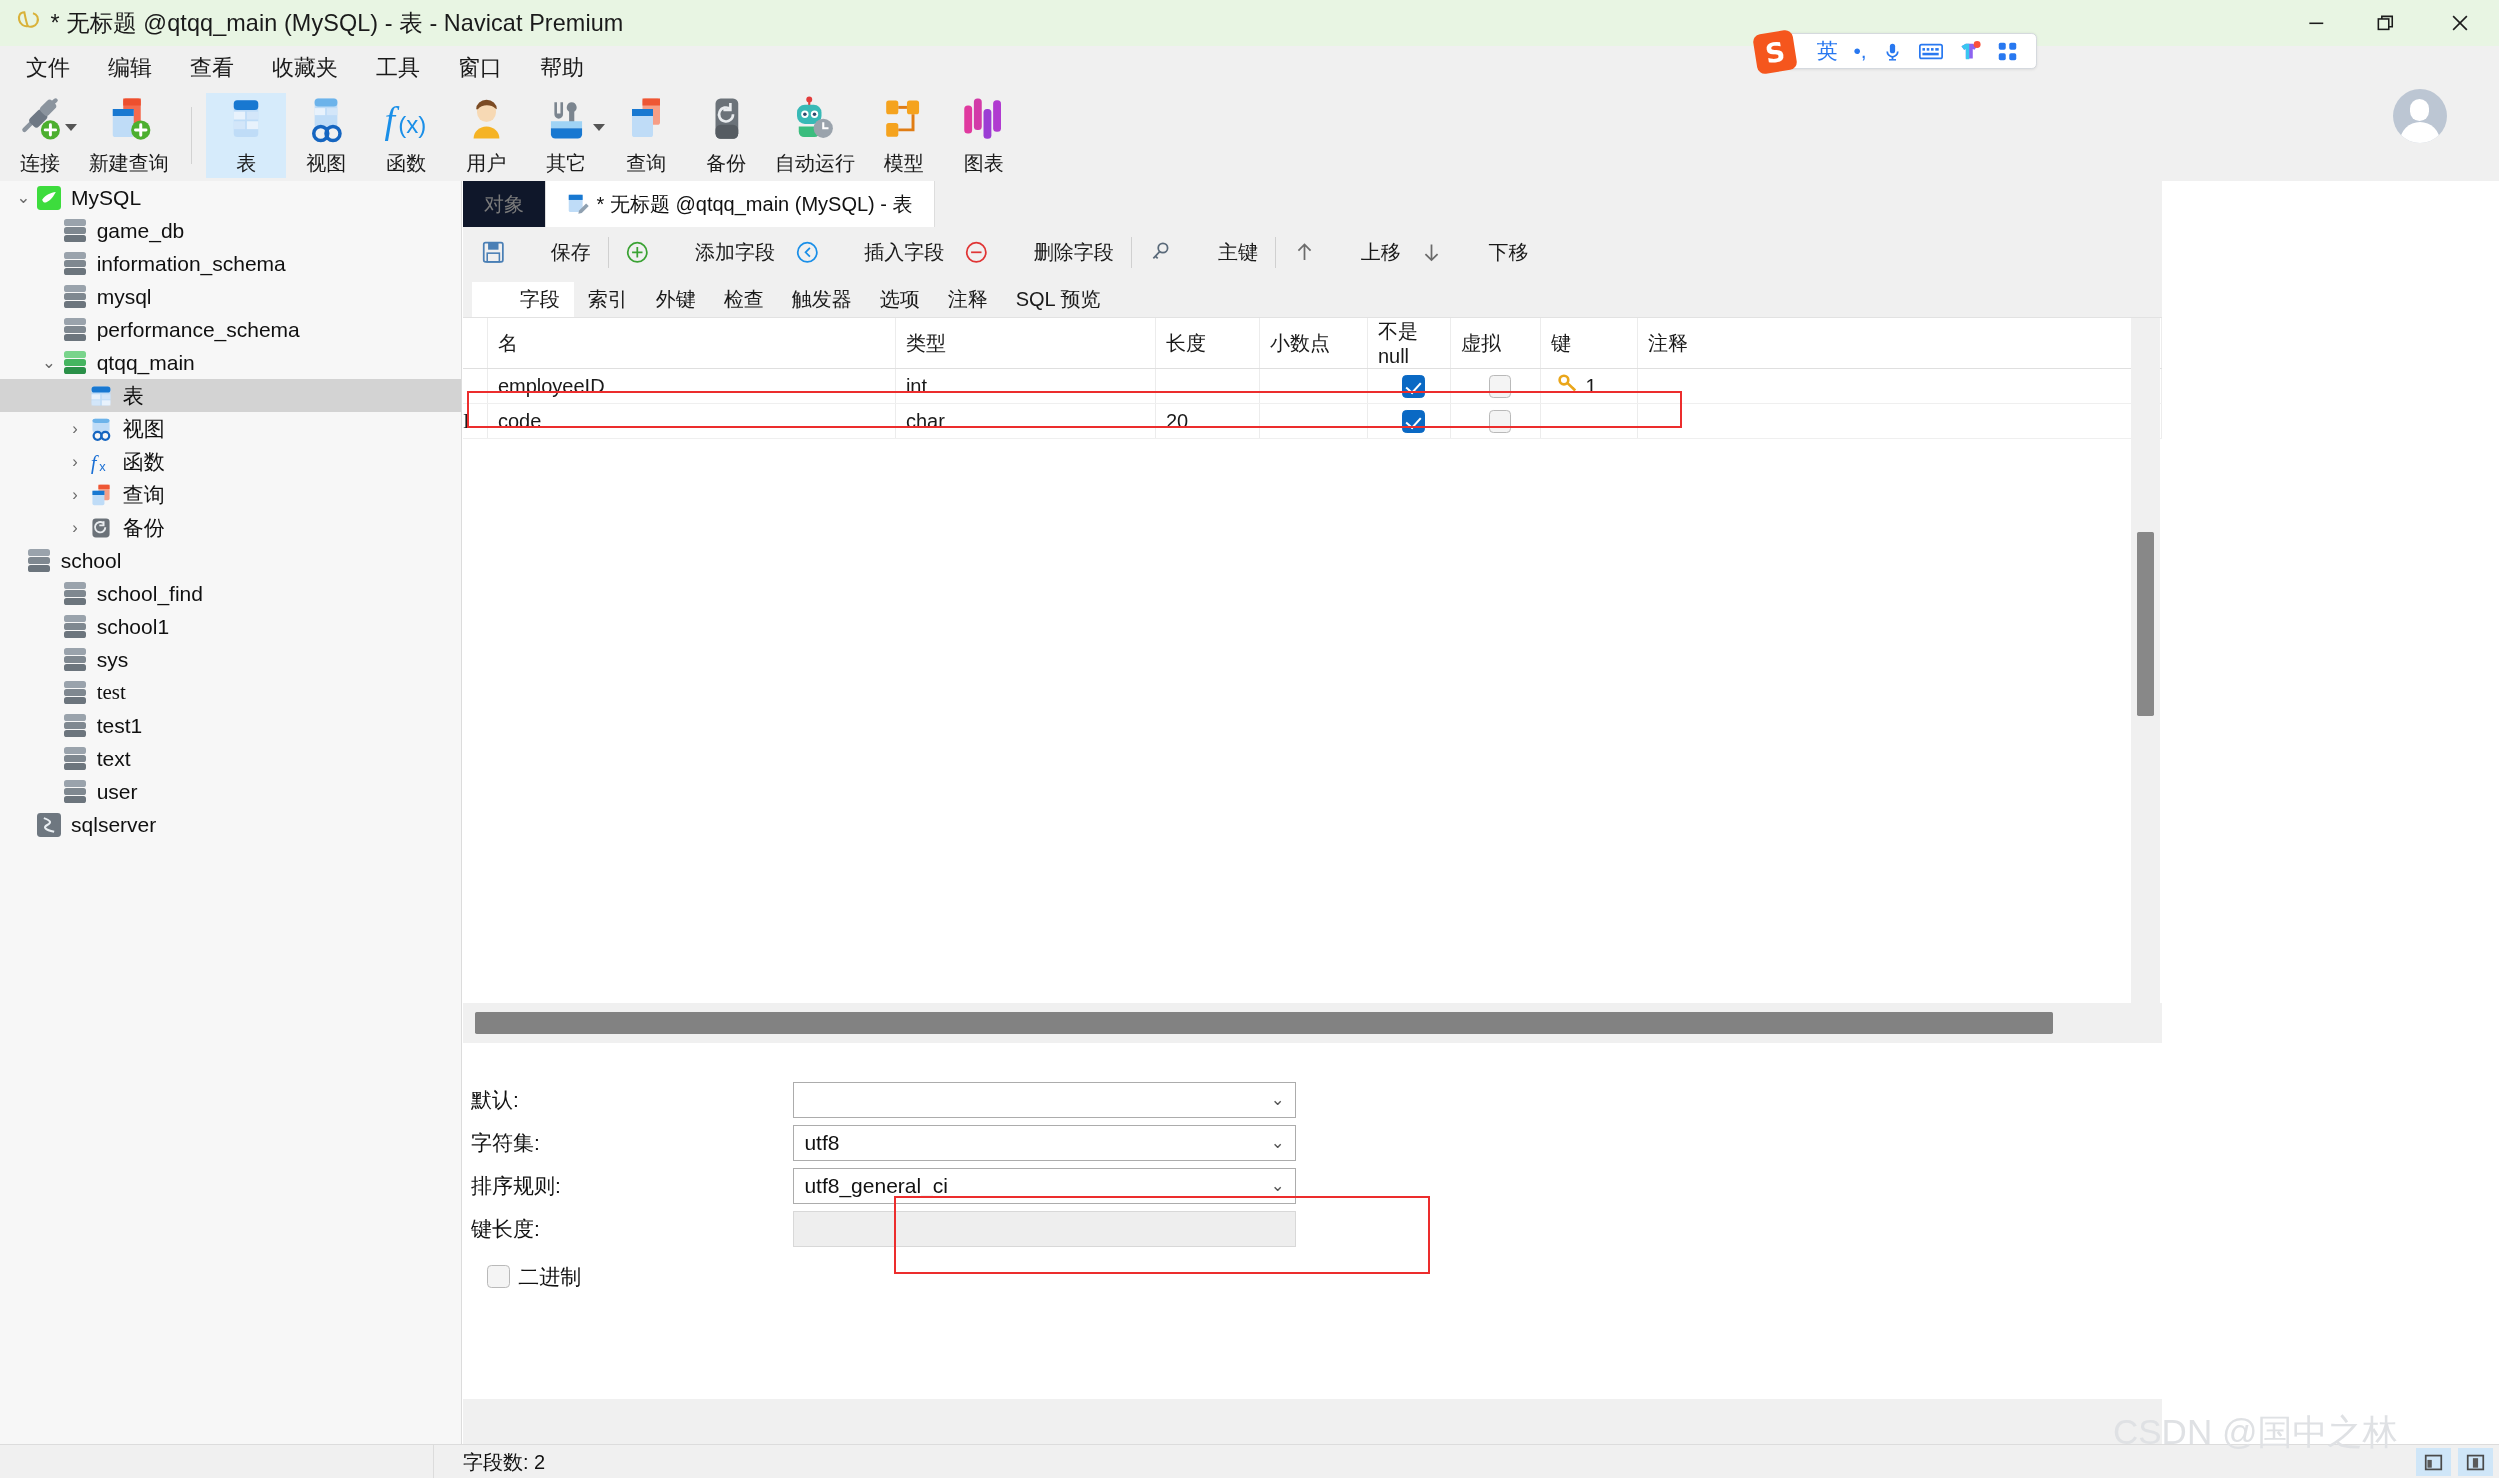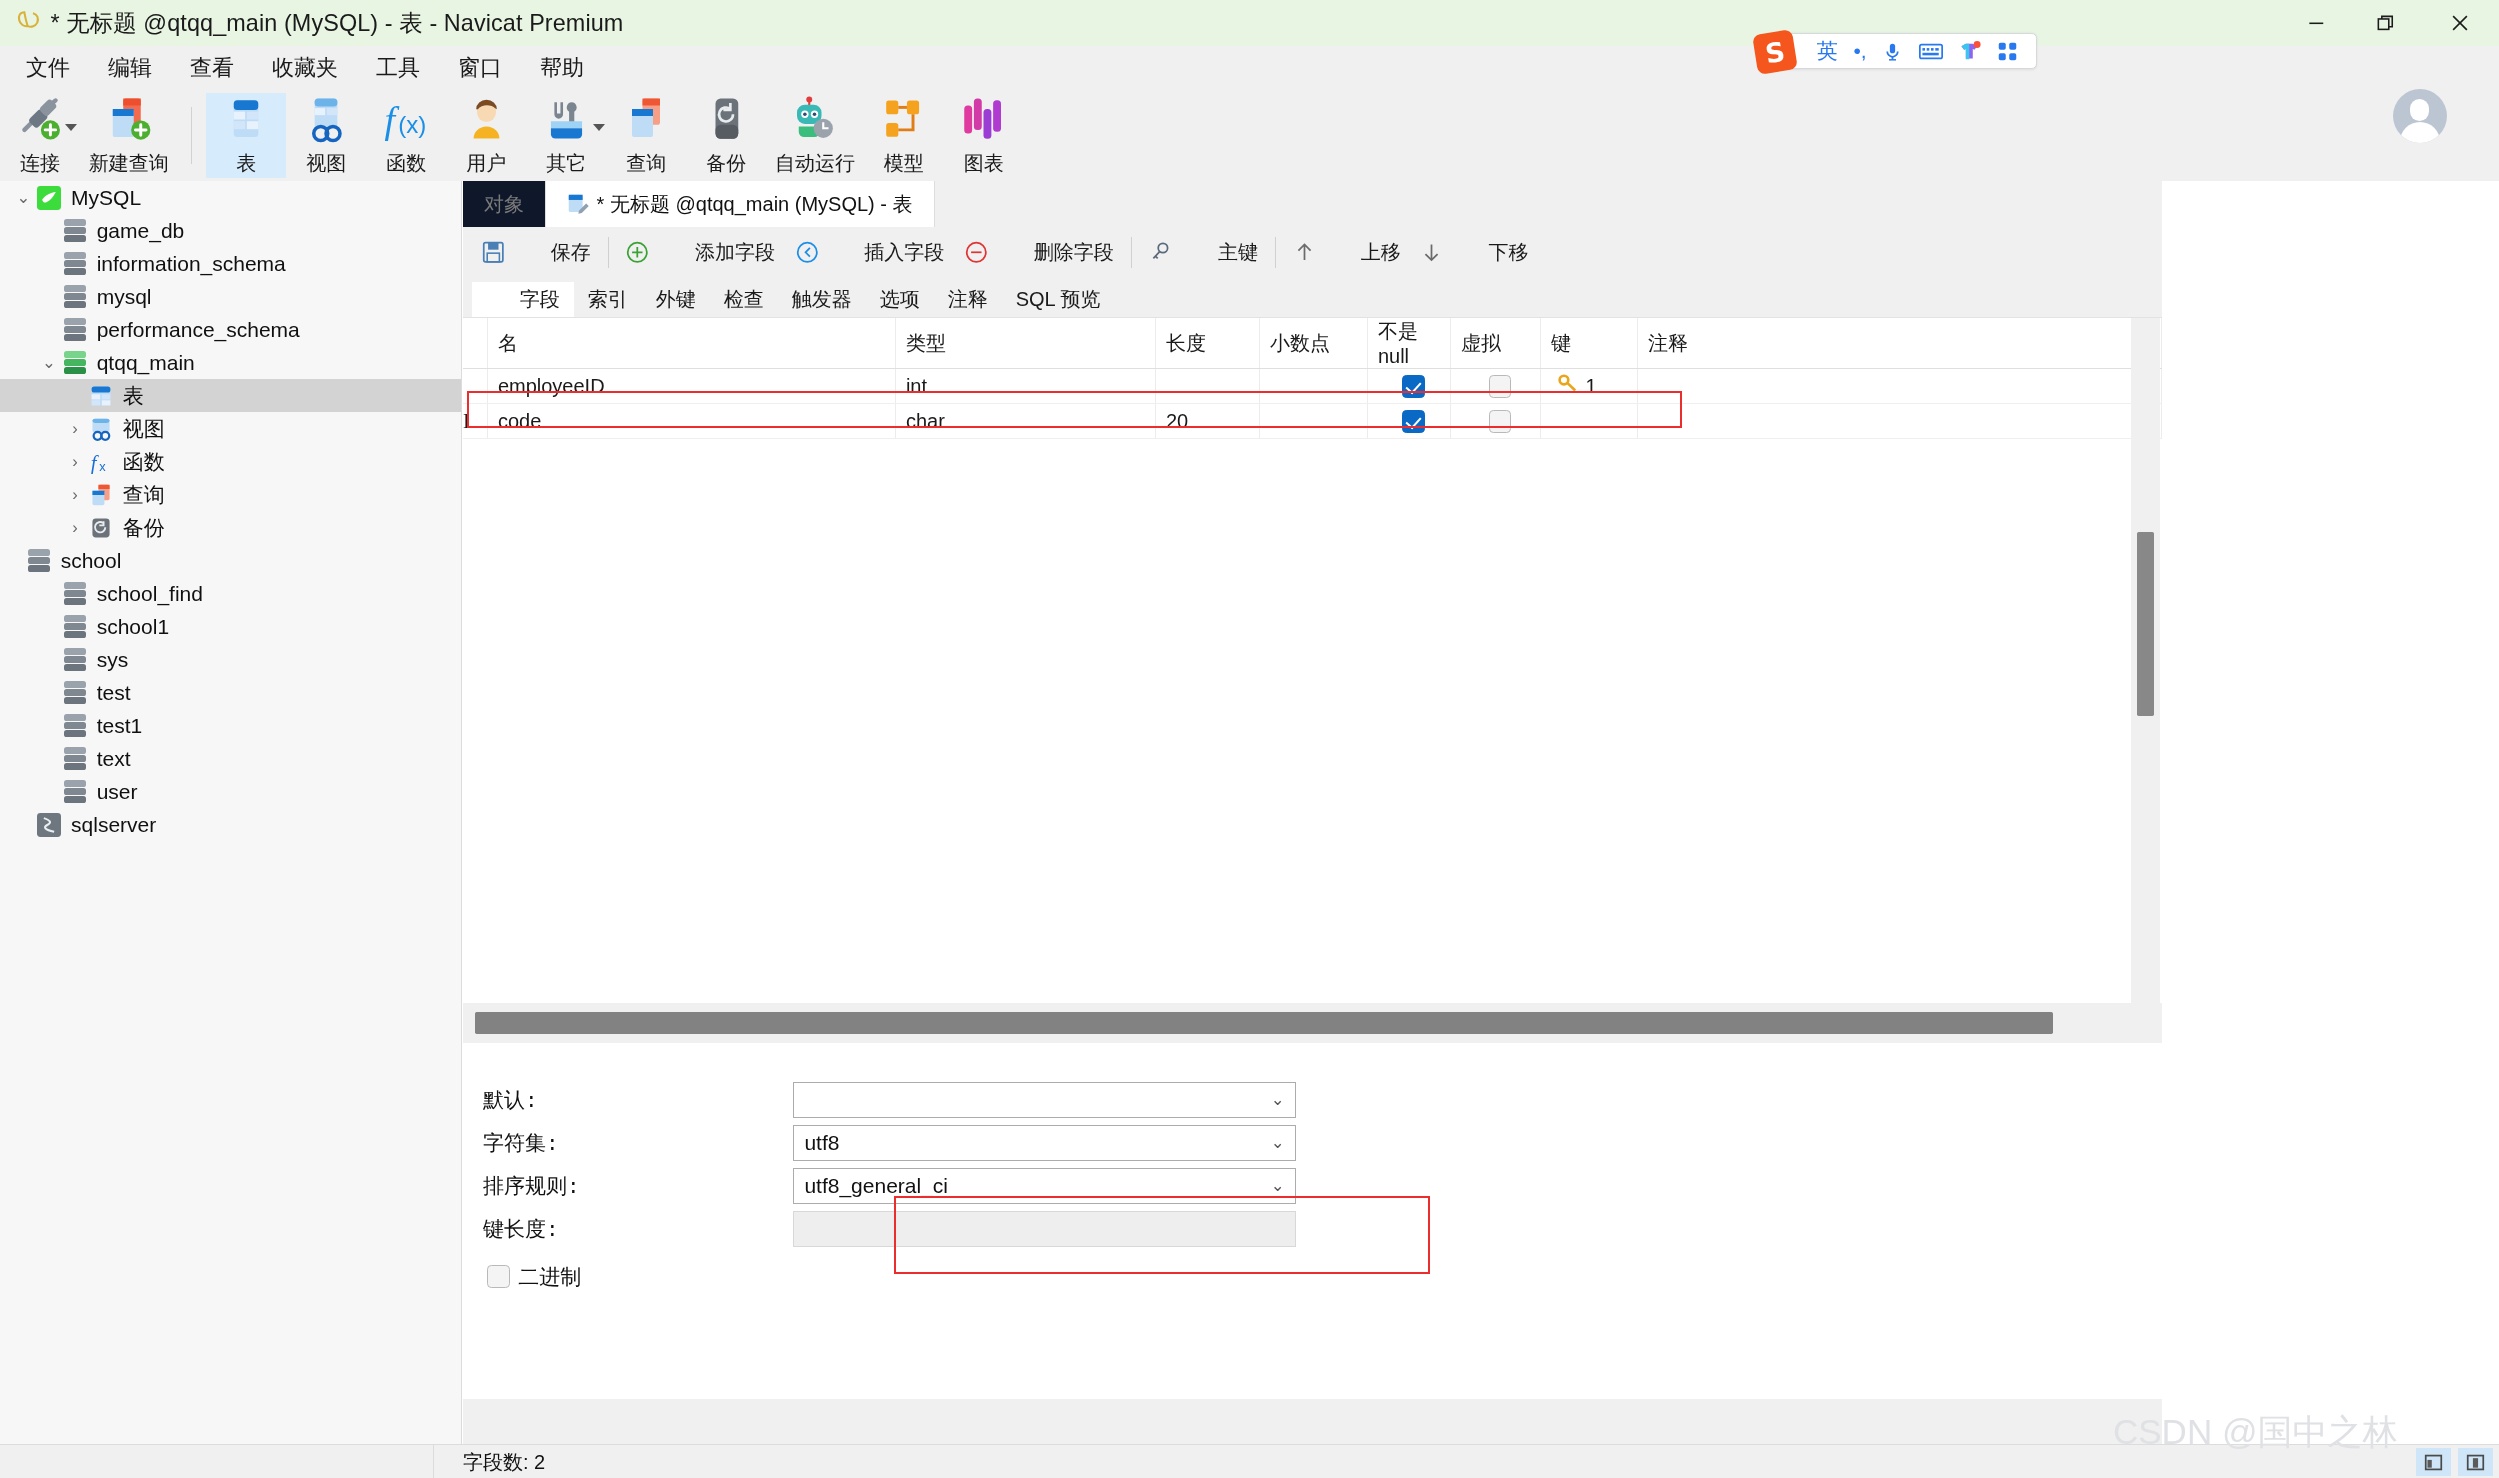--- a/index.html
+++ b/index.html
@@ -166,21 +166,21 @@
 
   
   .vsb { position: absolute; right: 1.7px; top: 0; width: 29.5px; height: 686px; background: #f0f0f0; }
   .vsb .thumb { position: absolute; left: 6px; top: 214px; width: 17.4px; height: 184px; background: #888888; border-radius: 1.7px; }
   .hsb { height: 40px; background: #f0f0f0; position: relative; }
   .hsb .thumb { position: absolute; left: 12px; top: 8.7px; width: 1578px; height: 22.6px; background: #828282; border-radius: 1.7px; }
 
   
   .propform { background: #ffffff; height: 356px; position: relative; padding-top: 35px; }
   .prow { display: flex; align-items: center; height: 43px; }
-  .plabel { width: 330px; padding-left: 20px; font-size: 21px; color: #111; font-family: Liberation Mono, monospace; }
+  .plabel { width: 330px; padding-left: 8px; font-size: 21px; color: #111; }
   .pfield { width: 503px; position: relative; }
   .combo {
     height: 36px; border: 0.9px solid #acacac; background: #fff; display: flex; align-items: center;
     padding: 0 10.4px; font-size: 21px; color: #111;
   }
   .combo .cv { flex: 1; white-space: nowrap; overflow: hidden; }
   .combo .chev { color: #555; font-size: 16.5px; }
   .readonly-field { height: 36px; border: 0.9px solid #d8d8d8; background: #eeeeee; }
   .box-highlight {
     position: absolute; left: 431px; top: 153px; width: 536px; height: 78px;
@@ -633,21 +633,21 @@
           <span class="twisty"></span>
           <span class="tree-ico">
             <span class="db-cyl">
               <i class="a"></i>
               <i class="b"></i>
               <i class="c"></i>
             </span>
           </span>
           <span>sys</span>
         </div>
-        <div class="tree-row" style="padding-left: 36px;">
+        <div class="tree-row" style="padding-left: 36px; font-family: Liberation Serif, serif;">
           <span class="twisty"></span>
           <span class="tree-ico">
             <span class="db-cyl">
               <i class="a"></i>
               <i class="b"></i>
               <i class="c"></i>
             </span>
           </span>
           <span>test</span>
         </div>

